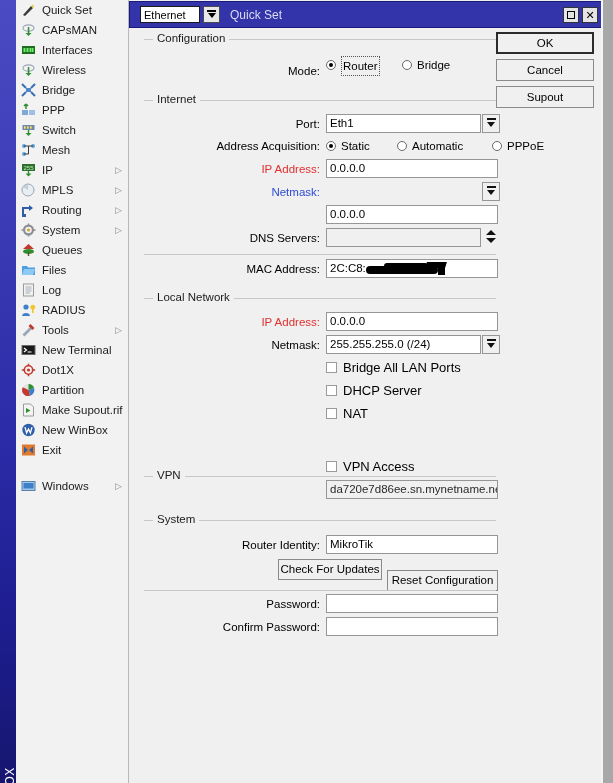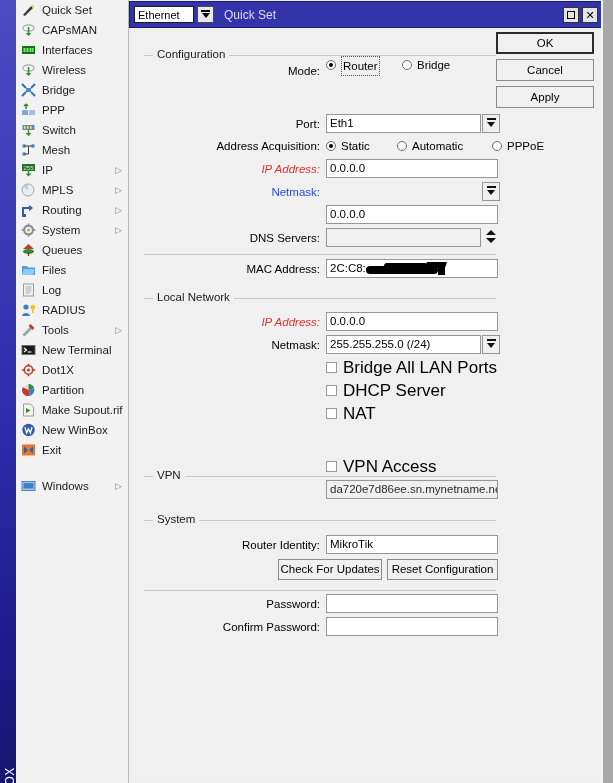--- a/index.html
+++ b/index.html
@@ -44,21 +44,21 @@
   }
   .menu-sep{height:16px;}
   #titlebar{
     position:absolute;left:129px;top:1px;width:474px;height:27px;
     background:#3333aa;
     border:1px solid #1a1a7a;
     box-sizing:border-box;
     display:flex;align-items:center;
   }
   #ether-combo{
-    margin-left:4px;width:60px;height:17px;
+    margin-left:10px;width:60px;height:17px;
     background:#ffffff;border:1px solid #1b1b1b;
     font-size:11px;line-height:16px;padding-left:3px;
     box-sizing:border-box;color:#000;
   }
   #ether-drop{
     margin-left:3px;width:17px;height:17px;
     background:#e8e8e8;border:1px solid #4a4a4a;
     box-sizing:border-box;position:relative;
   }
   #ether-drop::after{
@@ -109,21 +109,21 @@
   .group .g-title{
     position:absolute;left:9px;top:0;background:#f0f0f0;
     padding:0 4px;font-size:11.5px;color:#1b1b1b;
   }
   
   .row{position:absolute;height:20px;}
   .lbl{
     position:absolute;right:0;top:0;line-height:20px;
     font-size:11.5px;text-align:right;white-space:nowrap;
   }
-  .lbl.red{color:#e03030;font-style:italic;}
+  .lbl.red{color:#e03030;}
   .lbl.blue{color:#2a4bd7;}
   .fld{
     position:absolute;height:19px;background:#fff;
     border:1px solid #969696;box-sizing:border-box;
     font-size:11.5px;line-height:17px;padding-left:3px;color:#000;
     white-space:nowrap;overflow:hidden;
   }
   .fld.dim{background:#f0f0f0;color:#4a4a4a;}
   .fld.ro{background:#f0f0f0;color:#2a2a2a;}
   .drop{
@@ -158,21 +158,21 @@
     border-radius:50%;background:#000;
   }
   .rd-lbl{position:absolute;top:0;line-height:20px;font-size:11.5px;white-space:nowrap;}
   .rd-lbl.focus{border:1px dotted #555;padding:0 1px;line-height:18px;top:1px;}
   
   .cbrow{position:absolute;height:20px;}
   .cb{
     position:absolute;left:0;top:4px;width:11px;height:11px;
     border:1px solid #9a9a9a;background:#fff;box-sizing:border-box;
   }
-  .cb-lbl{position:absolute;left:17px;top:0;line-height:20px;font-size:17px;white-space:nowrap;}
+  .cb-lbl{position:absolute;left:17px;top:0;line-height:20px;font-size:13px;white-space:nowrap;}
   .hr{position:absolute;height:1px;background:#c8c8c8;}
   .push{
     position:absolute;height:21px;background:#f0f0f0;
     border:1px solid #8a8a8a;box-sizing:border-box;
     font-size:11.5px;text-align:center;line-height:19px;color:#000;
   }
   #right-edge{
     position:absolute;right:0;top:0;width:10px;height:783px;background:#a8a8a8;
   }
   #right-gap{
@@ -327,38 +327,43 @@
         <span class="xg">✕</span>
       </div>
   </div>
 </div>
 
 <div id="client">
 
   <div class="side-buttons">
     <div class="dlg-btn default">OK</div>
     <div class="dlg-btn">Cancel</div>
-    <div class="dlg-btn">Apply</div>
-  </div>
-
-  <div class="group" style="left:14px;top:20px;width:352px;height:14px;text-align:right;">
+    <div class="dlg-btn">Supout</div>
+  </div>
+
+  <div class="group" style="left:14px;top:4px;width:352px;height:14px;text-align:right;">
     <div class="g-line"></div>
       <div class="g-tick"></div>
     <div class="g-title">Configuration</div>
   </div>
   <div class="row" style="left:80px;top:33px;width:110px;">
     <div class="lbl">Mode:</div>
   </div>
   <div class="radio-grp" style="left:196px;top:27px;width:180px;">
     <span class="rd on" style="left:0px;"></span>
     <span class="rd-lbl focus" style="left:15px;">Router</span>
     <span class="rd" style="left:76px;"></span>
     <span class="rd-lbl" style="left:91px;">Bridge</span>
   </div>
 
+  <div class="group" style="left:14px;top:65px;width:352px;height:14px;">
+    <div class="g-line"></div>
+      <div class="g-tick"></div>
+    <div class="g-title">Internet</div>
+  </div>
 
   <div class="row" style="left:30px;top:86px;width:160px;">
     <div class="lbl">Port:</div>
   </div>
   <div class="fld" style="left:196px;top:86px;width:155px;">Eth1</div>
   <div class="drop" style="left:352px;top:86px;">
       <span class="bar"></span>
       <span class="tri"></span>
     </div>
 
@@ -460,21 +465,21 @@
     <div class="g-line"></div>
       <div class="g-tick"></div>
     <div class="g-title">System</div>
   </div>
   <div class="row" style="left:30px;top:507px;width:160px;">
     <div class="lbl">Router Identity:</div>
   </div>
   <div class="fld" style="left:196px;top:507px;width:172px;">MikroTik</div>
 
   <div class="push" style="left:148px;top:531px;width:104px;">Check For Updates</div>
-  <div class="push" style="left:257px;top:531px;width:111px;">Reset Configuration</div>
+  <div class="push" style="left:257px;top:542px;width:111px;">Reset Configuration</div>
 
   <div class="hr" style="left:14px;top:562px;width:352px;"></div>
 
   <div class="row" style="left:30px;top:566px;width:160px;">
     <div class="lbl">Password:</div>
   </div>
   <div class="fld" style="left:196px;top:566px;width:172px;"></div>
 
   <div class="row" style="left:30px;top:589px;width:160px;">
     <div class="lbl">Confirm Password:</div>

